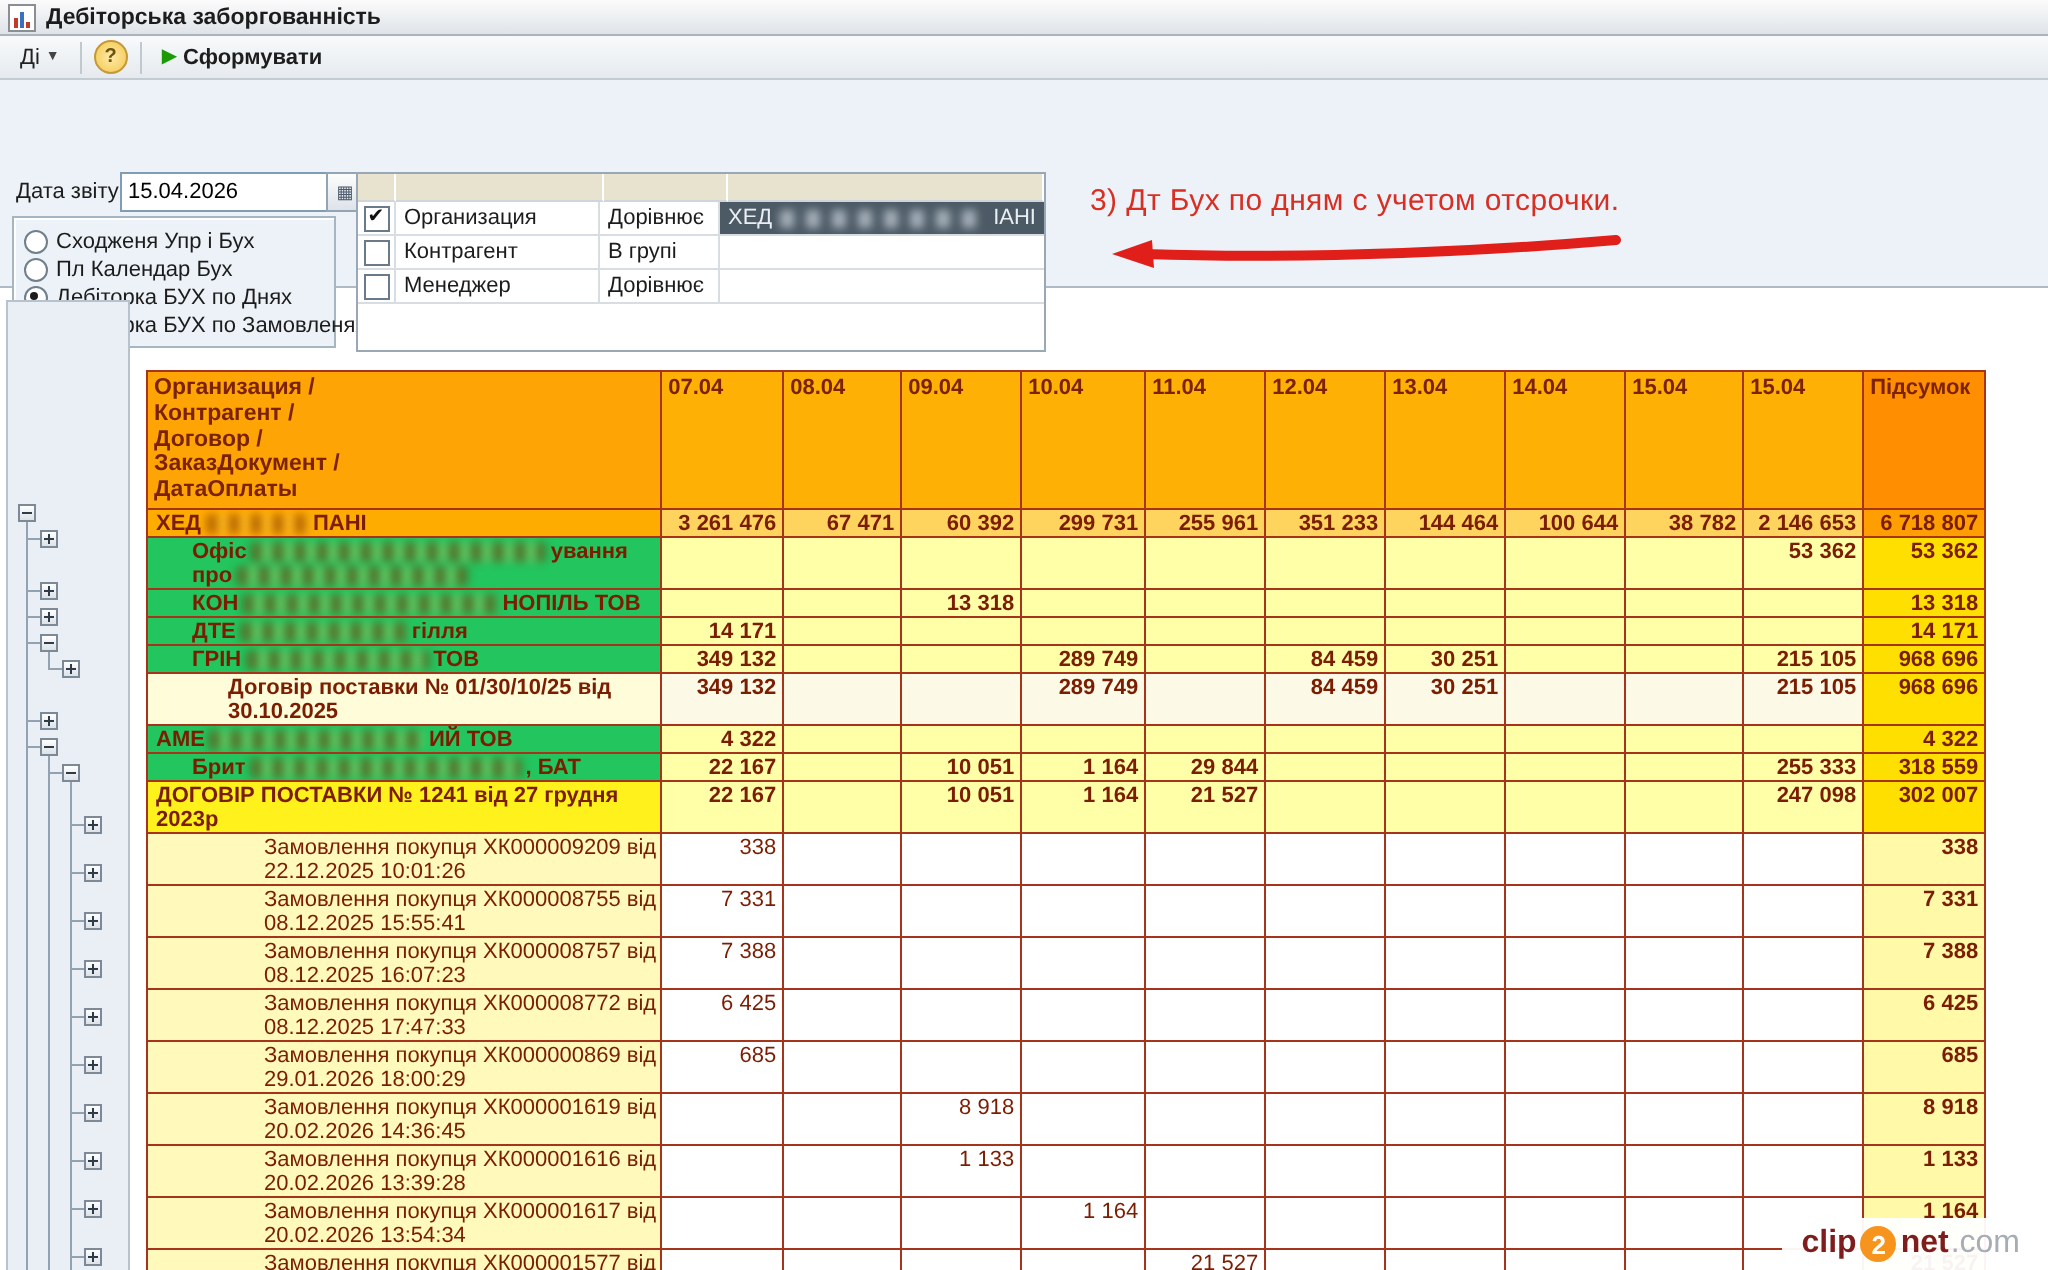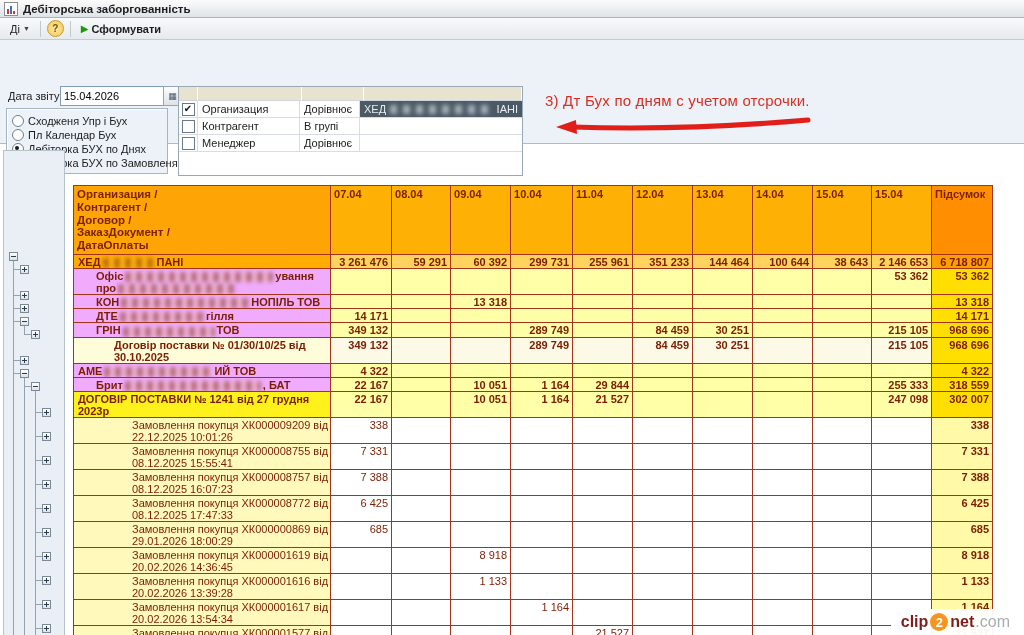--- a/index.html
+++ b/index.html
@@ -79,21 +79,21 @@
   .h-label{background:#ffa405;height:65px;}
   .h-label div{line-height:12.8px;font-size:11.5px;}
   .h-date{background:#ffb005;}
   .h-tot{background:#ff8f00;}
   td.lc{color:#7b1d00;padding:1px 2px 0 4px;white-space:normal;line-height:12px;}
   td.vc,td.tc{text-align:right;color:#7b1d00;padding:1px 3px 0 1px;}
   td.tc{font-weight:bold;}
   tr.r-org td.lc{background:#ffac00;font-weight:bold;}
   tr.r-org td.vc{background:#ffd45e;font-weight:bold;}
   tr.r-org td.tc{background:#ff9e00;}
-  tr.r-con td.lc{background:#f0abfc;font-weight:bold;margin-left:35px;}
+  tr.r-con td.lc{background:#22c55e;font-weight:bold;margin-left:35px;}
   tr.r-con td.vc{background:#ffffa8;font-weight:bold;}
   tr.r-con td.tc{background:#ffdf00;}
   tr.r-dog td.lc{background:#fffcda;font-weight:bold;}
   tr.r-dog td.vc{background:#fcfae6;font-weight:bold;}
   tr.r-dog td.tc{background:#ffdf00;}
   tr.r-dog2 td.lc{background:#fff21c;font-weight:bold;}
   tr.r-dog2 td.vc{background:#ffffa8;font-weight:bold;}
   tr.r-dog2 td.tc{background:#ffdf00;}
   tr.r-ord td.lc{background:#fff9bb;}
   tr.r-ord td.vc{background:#ffffff;}
@@ -306,28 +306,28 @@
           <th class="h-date">14.04</th>
           <th class="h-date">15.04</th>
           <th class="h-date">15.04</th>
           <th class="h-tot">Підсумок</th>
         </tr>
       </thead>
     <tbody id="tbody">
         <tr class="r-org" style="height: 13px;">
           <td class="lc" style="padding-left: 4px;"><span>ХЕД</span><span class="redact" style="width: 52px;"></span><span>ПАНІ</span></td>
           <td class="vc">3 261 476</td>
-          <td class="vc">59 291</td>
+          <td class="vc">67 471</td>
           <td class="vc">60 392</td>
           <td class="vc">299 731</td>
           <td class="vc">255 961</td>
           <td class="vc">351 233</td>
           <td class="vc">144 464</td>
           <td class="vc">100 644</td>
-          <td class="vc">38 643</td>
+          <td class="vc">38 782</td>
           <td class="vc">2 146 653</td>
           <td class="tc">6 718 807</td>
         </tr>
         <tr class="r-con" style="height: 26px;">
           <td class="lc" style="padding-left: 22px;"><span>Офіс</span><span class="redact" style="width: 148px;"></span><span>ування</span><br><span>про</span><span class="redact" style="width: 116px;"></span></td>
           <td class="vc"></td>
           <td class="vc"></td>
           <td class="vc"></td>
           <td class="vc"></td>
           <td class="vc"></td>

